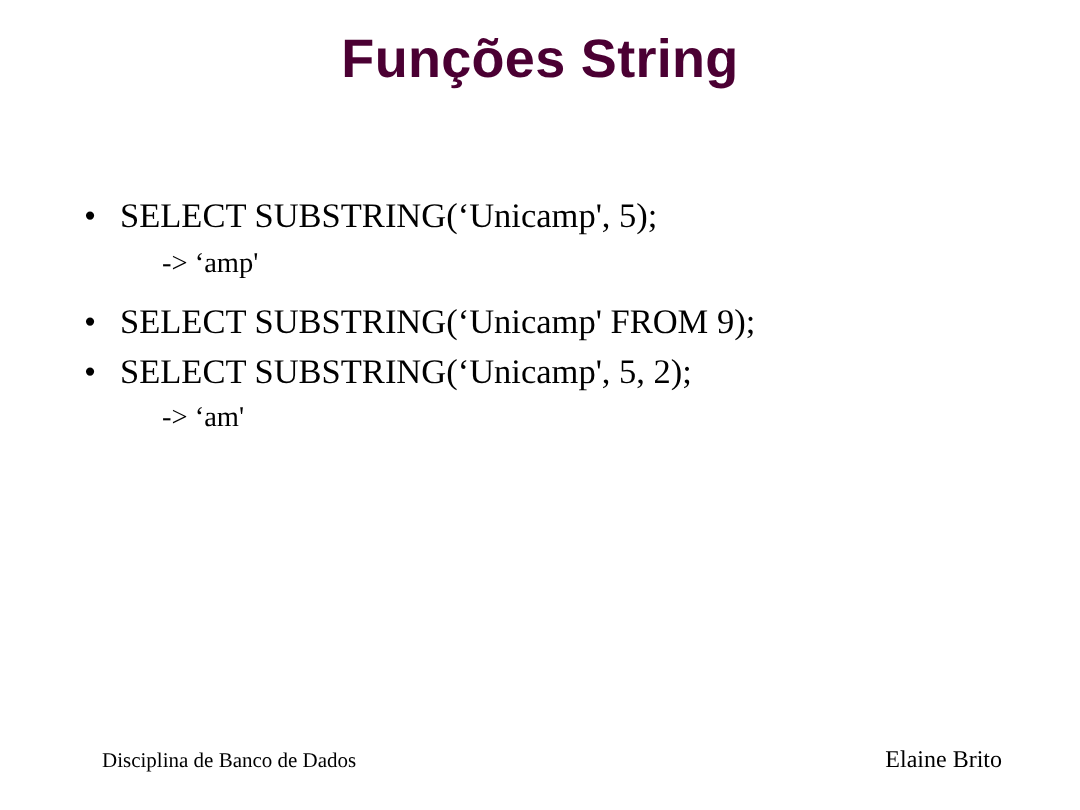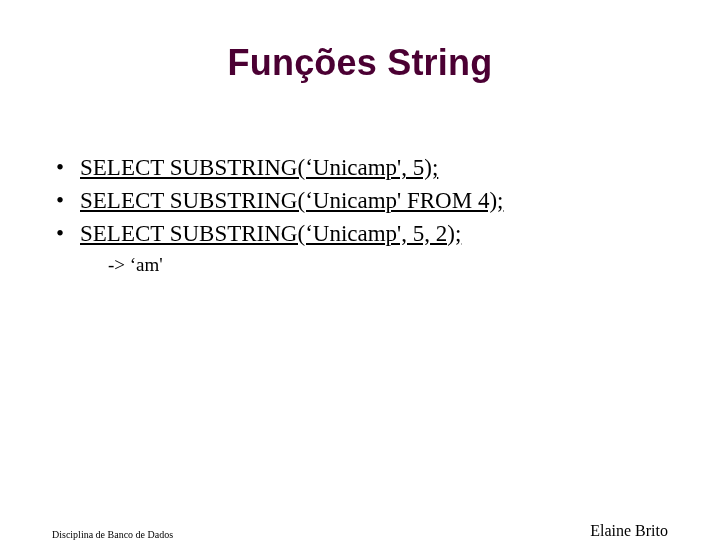--- a/index.html
+++ b/index.html
@@ -20,21 +20,20 @@
     box-sizing: border-box;
   }
   .title {
     font-family: Arial, Helvetica, sans-serif;
     font-weight: bold;
     color: #4b0033;
     font-size: 36px;
     text-align: center;
     padding-top: 18px;
     letter-spacing: 0.2px;
-    margin-top: 24px;
   }
   .content {
     position: absolute;
     top: 130px;
     left: 52px;
     right: 52px;
     font-family: "Times New Roman", Times, serif;
     color: #000000;
   }
   .item {
@@ -48,34 +47,33 @@
   }
   .bullet {
     width: 28px;
     flex: 0 0 28px;
     text-align: left;
     padding-left: 4px;
     box-sizing: border-box;
   }
   .bullet-text {
     flex: 1;
-    text-decoration: underline;
   }
   .result-row {
     font-size: 19px;
     padding-left: 56px;
     padding-top: 6px;
     padding-bottom: 10px;
   }
   .footer-left {
     position: absolute;
-    left: 52px;
+    left: 68px;
     bottom: 24px;
     font-family: "Times New Roman", Times, serif;
-    font-size: 10px;
+    font-size: 14px;
   }
   .footer-right {
     position: absolute;
     right: 52px;
     bottom: 24px;
     font-family: "Times New Roman", Times, serif;
     font-size: 16px;
   }
 </style>
 </head>
@@ -85,26 +83,27 @@
 
   <div class="title">Funções String</div>
 
   <div class="content">
 
     <div class="item">
       <div class="bullet-row">
         <span class="bullet">•</span>
         <span class="bullet-text">SELECT SUBSTRING(‘Unicamp', 5);</span>
       </div>
+      <div class="result-row">-&gt; ‘amp'</div>
     </div>
 
     <div class="item">
       <div class="bullet-row">
         <span class="bullet">•</span>
-        <span class="bullet-text">SELECT SUBSTRING(‘Unicamp' FROM 4);</span>
+        <span class="bullet-text">SELECT SUBSTRING(‘Unicamp' FROM 9);</span>
       </div>
     </div>
 
     <div class="item">
       <div class="bullet-row">
         <span class="bullet">•</span>
         <span class="bullet-text">SELECT SUBSTRING(‘Unicamp', 5, 2);</span>
       </div>
       <div class="result-row">-&gt; ‘am'</div>
     </div>

